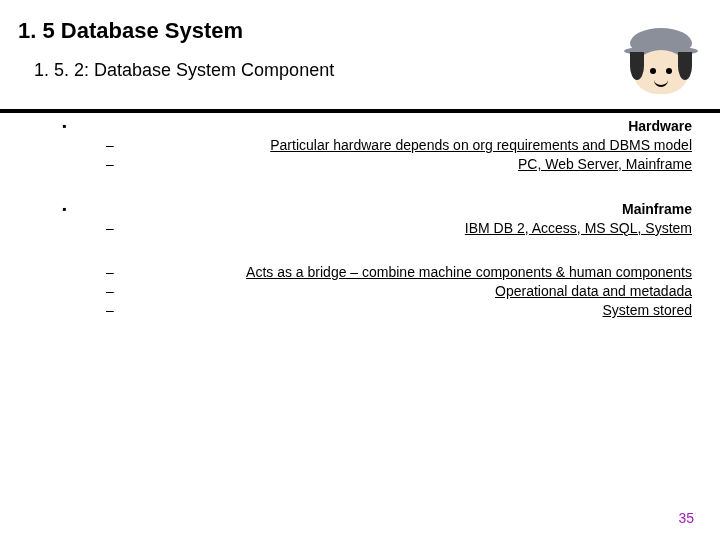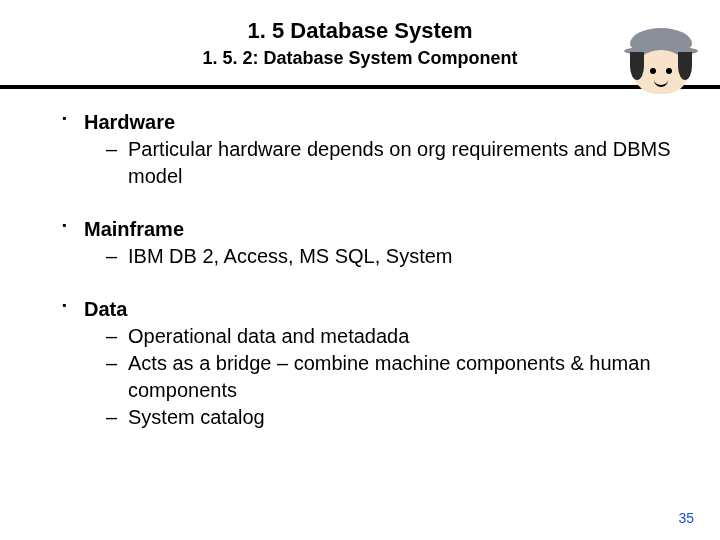--- a/index.html
+++ b/index.html
@@ -8,41 +8,41 @@
     width: 720px;
     height: 540px;
     background: #fff;
     font-family: Arial, Helvetica, sans-serif;
     color: #000;
     position: relative;
     overflow: hidden;
   }
   .heading-block {
     padding: 18px 18px 6px 18px;
-    text-align: center;
   }
   .h1 {
     font-size: 22px;
     font-weight: bold;
     margin: 0 0 2px 0;
   }
   .h2 {
     font-size: 18px;
-    font-weight: bold;
-    margin: 4px;
+    font-weight: normal;
+    margin: 16px;
   }
   .rule {
     border: none;
     border-top: 4px solid #000;
     margin: 6px 0 0 0;
   }
   .content {
-    padding: 20px 28px 0 62px;
-    font-size: 20px;
+    padding: 4px 28px 0 62px;
+    font-size: 14px;
     line-height: 1.35;
+    text-align: right;
   }
   .group {
     margin-bottom: 26px;
   }
   .lvl1 {
     position: relative;
     padding-left: 22px;
     font-weight: bold;
   }
   .lvl1::before {
@@ -50,33 +50,34 @@
     position: absolute;
     left: 0;
     top: 1px;
     font-size: 12px;
   }
   .lvl2 {
     position: relative;
     padding-left: 44px;
     margin-left: 22px;
     font-weight: normal;
+    text-decoration: underline;
   }
   .lvl2::before {
     content: "\2013"; 
     position: absolute;
     left: 22px;
     top: 0;
   }
   .page-number {
     position: absolute;
     right: 26px;
     bottom: 14px;
     font-size: 14px;
-    color: #1d4ed8;
+    color: #a21caf;
   }
   
   .mascot {
     position: absolute;
     right: 22px;
     top: 28px;
     width: 74px;
     height: 70px;
   }
   .hat {
@@ -154,29 +155,29 @@
   <div class="eye left"></div>
   <div class="eye right"></div>
   <div class="mouth"></div>
 </div>
 
 <div class="content">
 
   <div class="group">
     <div class="lvl1">Hardware</div>
     <div class="lvl2">Particular hardware depends on org requirements and DBMS model</div>
+    <div class="lvl2">PC, Web Server, Mainframe</div>
   </div>
 
   <div class="group">
     <div class="lvl1">Mainframe</div>
     <div class="lvl2">IBM DB 2, Access, MS SQL, System</div>
   </div>
 
   <div class="group">
-    <div class="lvl1">Data</div>
+    <div class="lvl2">Acts as a bridge – combine machine components &amp; human components</div>
     <div class="lvl2">Operational data and metadada</div>
-    <div class="lvl2">Acts as a bridge – combine machine components &amp; human components</div>
-    <div class="lvl2">System catalog</div>
+    <div class="lvl2">System stored</div>
   </div>
 
 </div>
 
 <div class="page-number">35</div>
 
 </body></html>

